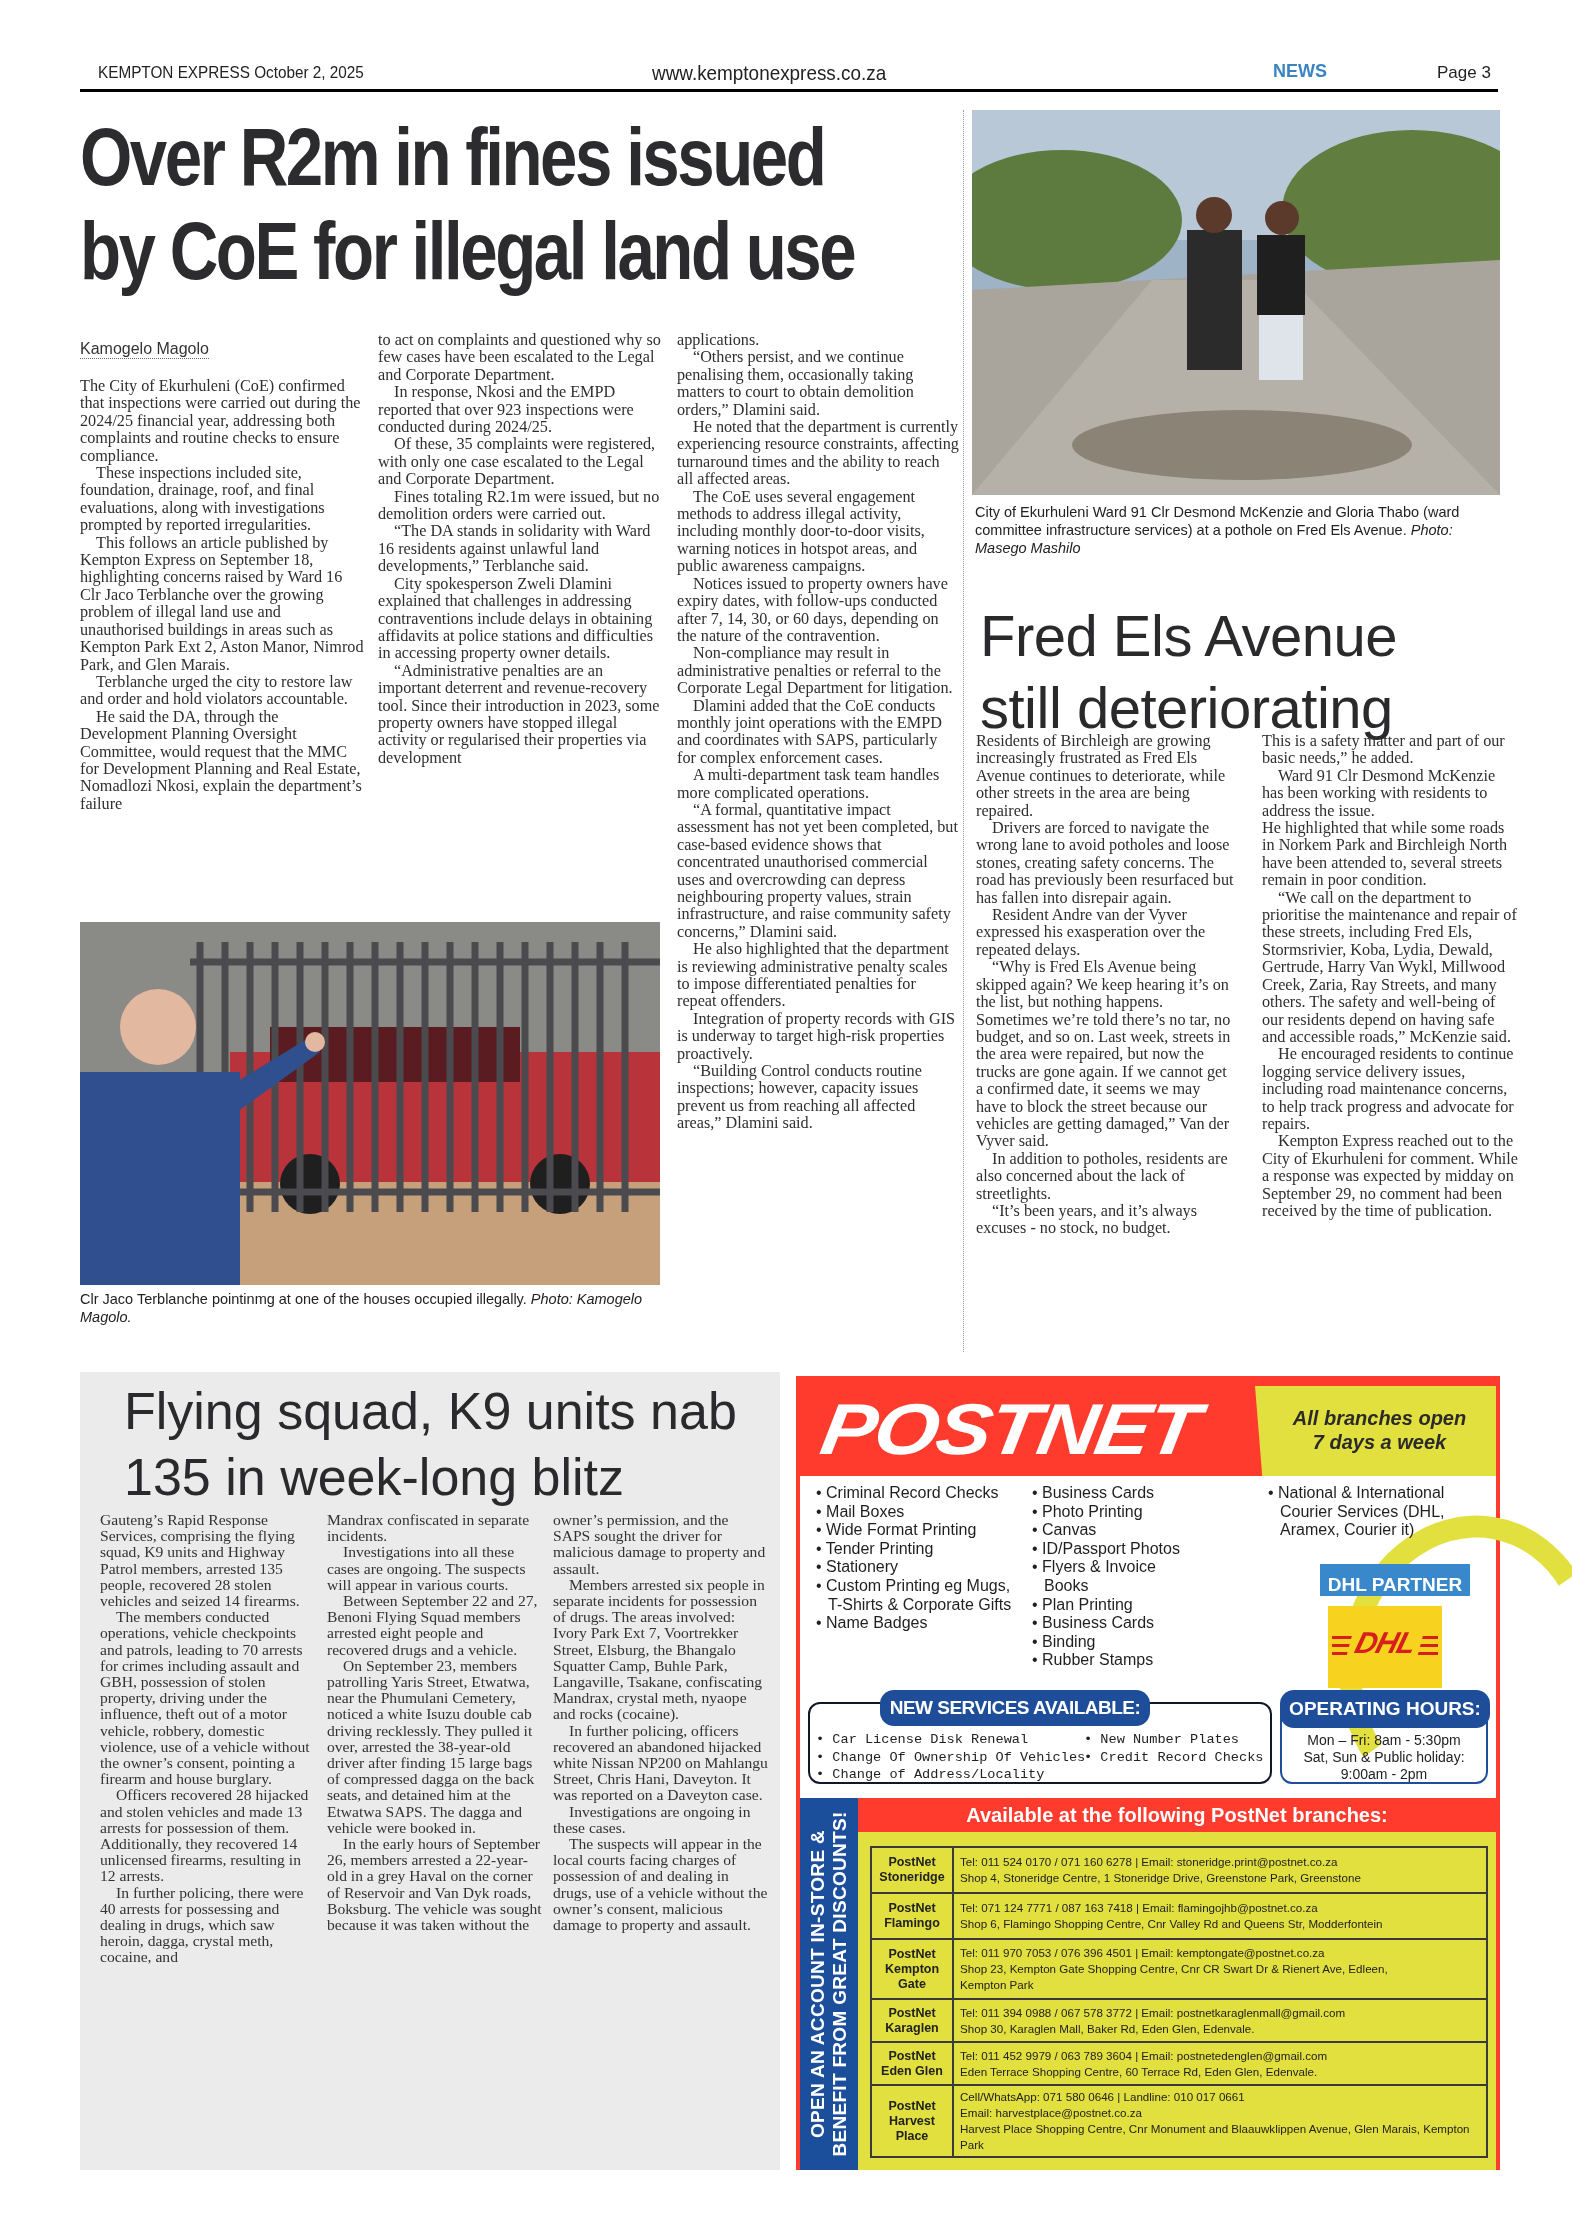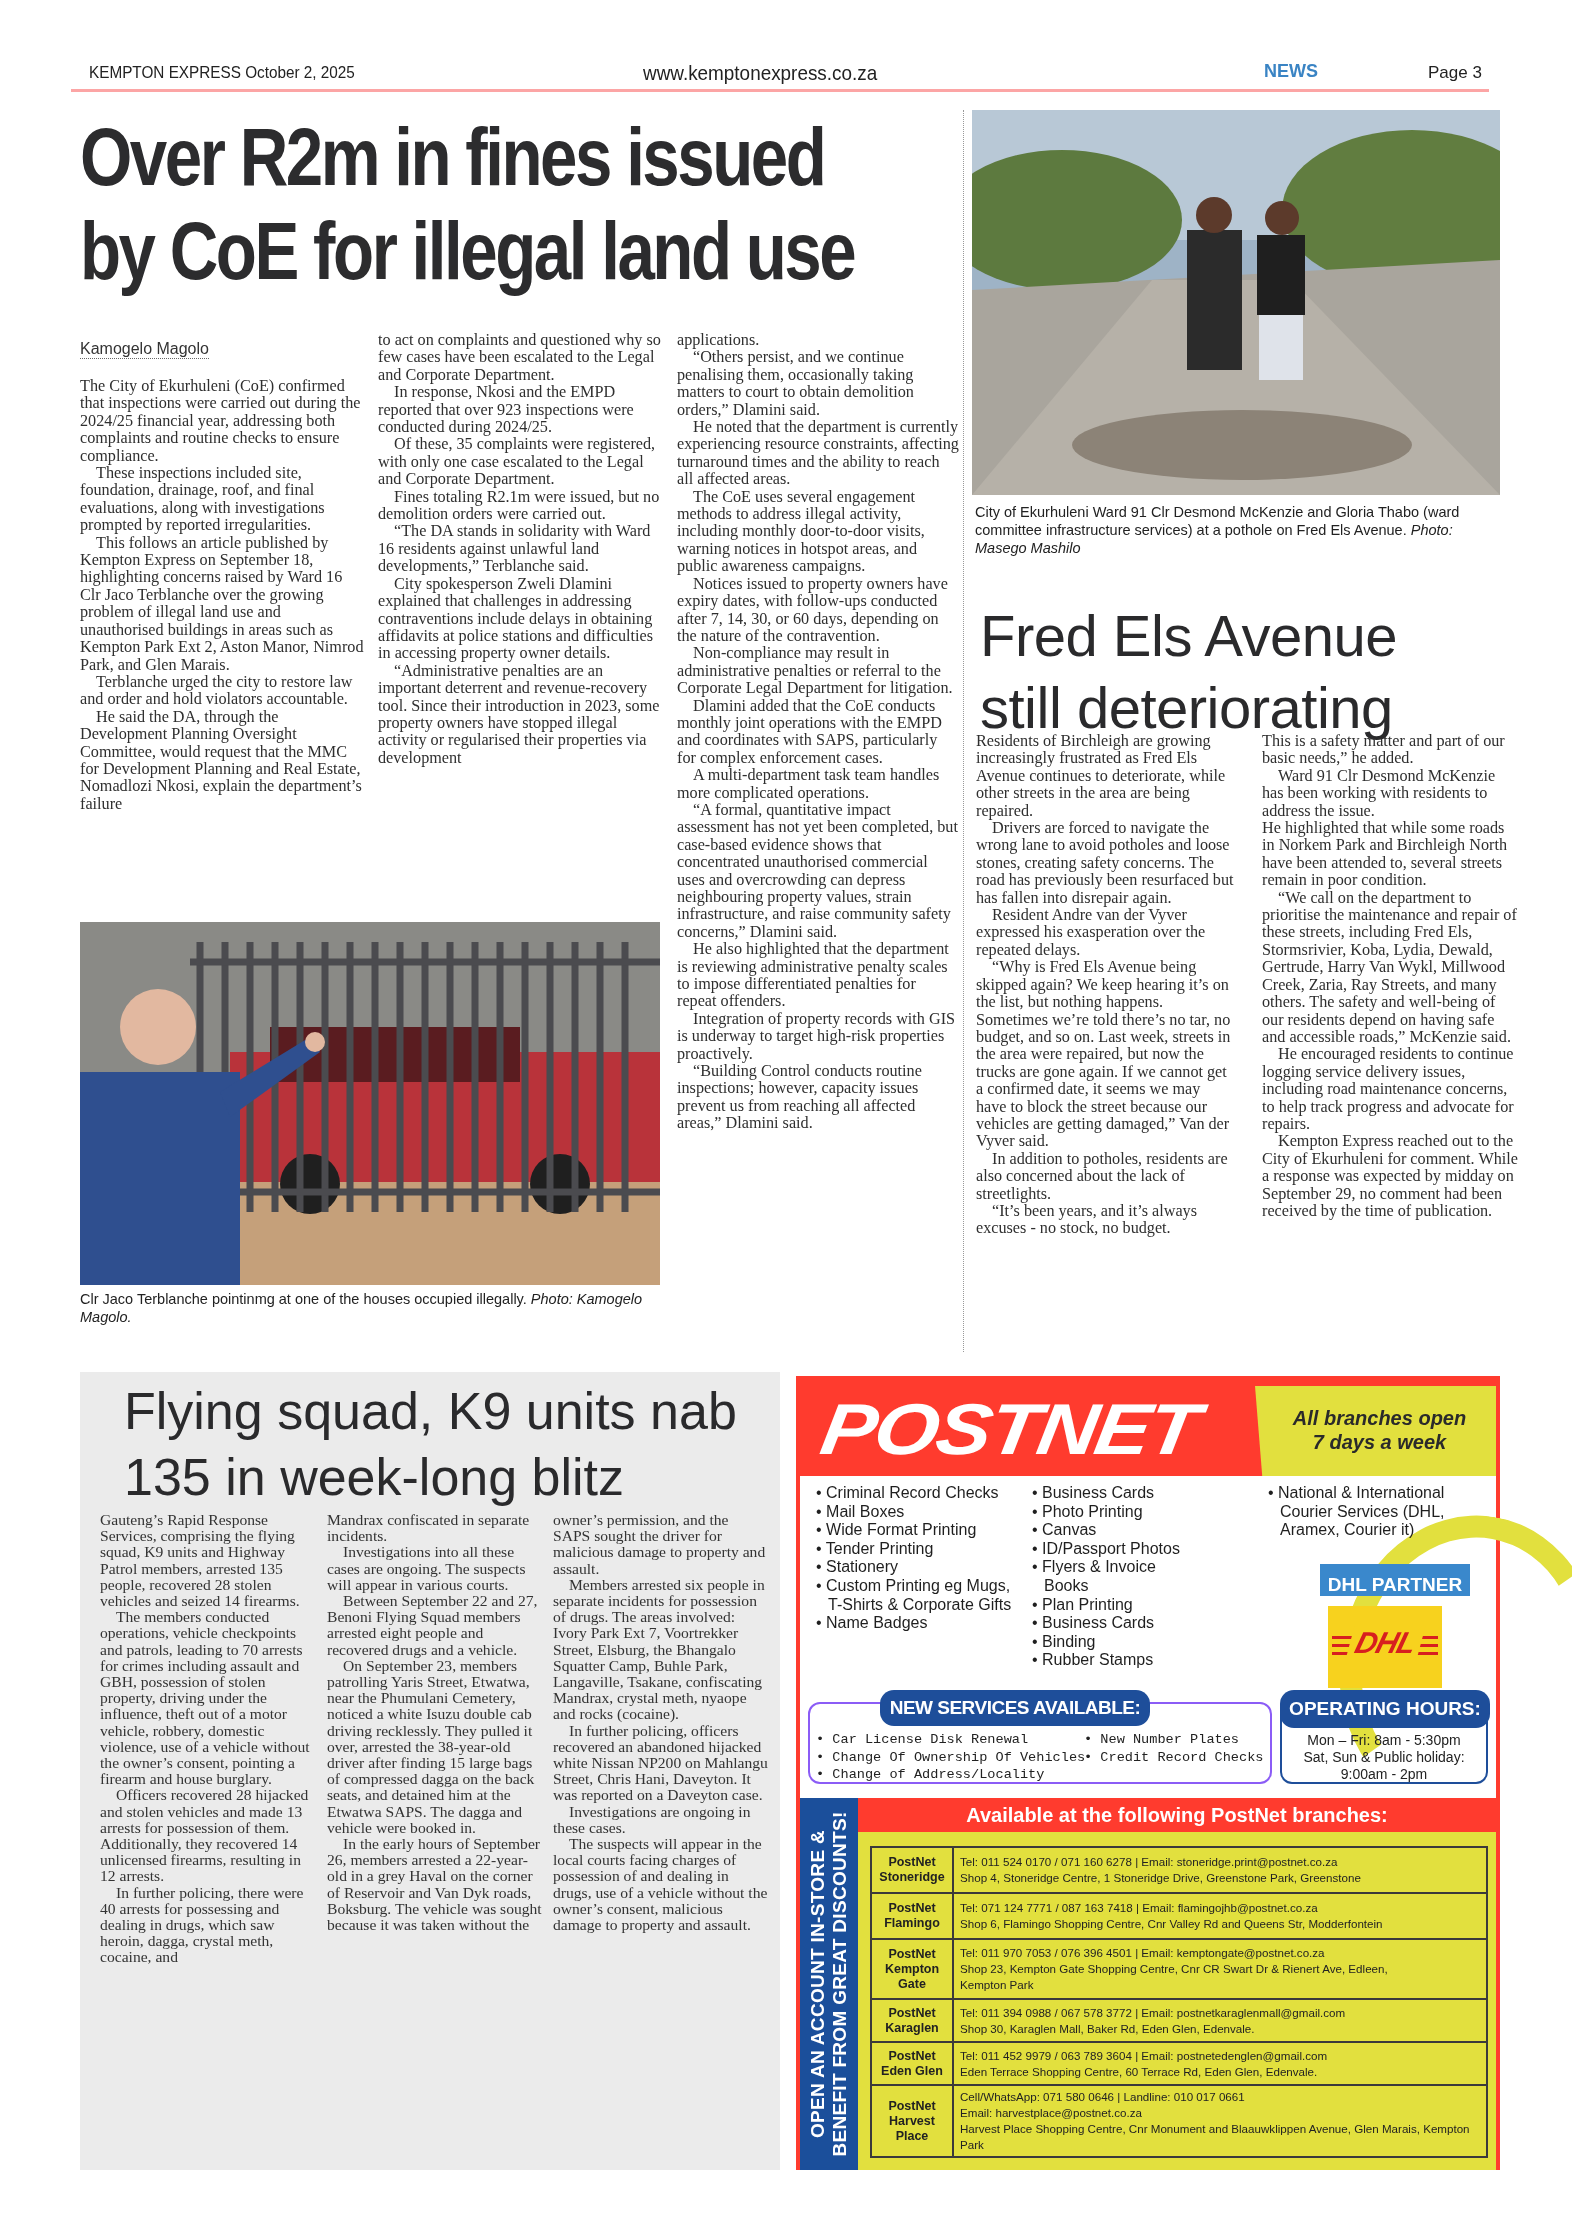--- a/index.html
+++ b/index.html
@@ -1,19 +1,19 @@
 <!DOCTYPE html>
 <html><head>
 <meta charset="utf-8">
 <style>
   * { box-sizing: border-box; margin: 0; padding: 0; }
   html, body { width: 1572px; height: 2224px; background: #ffffff; overflow: hidden; }
   body { position: relative; font-family: "Liberation Serif", serif; color: #2a2a2a; }
 
-  .masthead { position: absolute; left: 71px; top: 60px; width: 1418px; height: 32px; border-bottom: 3px solid #fca5a5; }
+  .masthead { position: absolute; left: 80px; top: 60px; width: 1418px; height: 32px; border-bottom: 3px solid #000000; }
   .masthead .pub { position: absolute; left: 18px; top: 3px; font-family: "Liberation Sans", sans-serif; font-size: 17px; color: #222; transform: scaleX(0.9); transform-origin: left; }
   .masthead .url { position: absolute; left: 572px; top: 1px; font-family: "Liberation Sans", sans-serif; font-size: 21px; color: #222; transform: scaleX(0.9); transform-origin: left; }
   .masthead .section { position: absolute; left: 1193px; top: 1px; font-family: "Liberation Sans", sans-serif; font-weight: bold; font-size: 18px; color: #3a84c4; }
   .masthead .page { position: absolute; left: 1357px; top: 3px; font-family: "Liberation Sans", sans-serif; font-size: 17px; color: #222; }
 
   .headline1 { position: absolute; left: 80px; top: 110px; width: 880px; font-family: "Liberation Sans", sans-serif; font-weight: bold; font-size: 82px; line-height: 94px; color: #2c2c2e; letter-spacing: -3px; transform: scaleX(0.82); transform-origin: left top; white-space: nowrap; }
 
   .col { position: absolute; font-size: 16.2px; line-height: 17.4px; color: #2f2f2f; text-align: left; }
   .col p { text-indent: 16px; }
   .col p.first { text-indent: 0; }
@@ -39,21 +39,21 @@
   .ad-open { position: absolute; left: 455px; top: 6px; width: 241px; height: 90px; background: #e2e03e; clip-path: polygon(0 0, 100% 0, 100% 100%, 3% 100%); font-family: "Liberation Sans", sans-serif; font-weight: bold; font-style: italic; font-size: 20px; line-height: 24px; color: #2a2a2a; text-align: center; padding-top: 20px; padding-left: 8px; }
   .ad-list { position: absolute; top: 104px; font-family: "Liberation Sans", sans-serif; font-size: 16px; line-height: 18.6px; color: #1f1f1f; list-style: none; }
   .ad-list li { padding-left: 12px; text-indent: -12px; }
   .ad-list li::before { content: "• "; }
   .ad-arc { position: absolute; left: 540px; top: 135px; width: 260px; height: 300px; border: 22px solid #e2e03e; border-radius: 50%; border-right-color: transparent; border-bottom-color: transparent; transform: rotate(10deg); }
   .dhl-partner { position: absolute; left: 520px; top: 184px; width: 150px; height: 32px; background: #3a88cc; color: #fff; font-family: "Liberation Sans", sans-serif; font-weight: bold; font-size: 19px; line-height: 42px; text-align: center; }
   .dhl-logo { position: absolute; left: 528px; top: 226px; width: 114px; height: 82px; background: #f7d21e; }
   .dhl-logo span { position: absolute; left: 10px; top: 20px; font-family: "Liberation Sans", sans-serif; font-weight: bold; font-style: italic; font-size: 30px; color: #d71f1f; letter-spacing: -1px; transform: skewX(-15deg); }
   .dhl-logo .stripe { position: absolute; left: 4px; height: 3px; width: 106px; background: #d71f1f; }
 
-  .svc-box { position: absolute; left: 8px; top: 322px; width: 464px; height: 82px; border: 2px solid #8b5cf6; border-radius: 12px; }
+  .svc-box { position: absolute; left: 8px; top: 322px; width: 464px; height: 82px; border: 2px solid #0f172a; border-radius: 12px; }
   .svc-head { position: absolute; left: 70px; top: -14px; width: 270px; height: 36px; background: #1e4e9a; border-radius: 14px; color: #fff; font-family: "Liberation Sans", sans-serif; font-weight: bold; font-size: 19px; line-height: 36px; text-align: center; letter-spacing: -0.5px; }
   .svc-list { position: absolute; font-family: Liberation Mono, monospace; font-size: 13.6px; line-height: 17.5px; color: #222; list-style: none; }
   .svc-list li::before { content: "• "; }
   .hours-box { position: absolute; left: 480px; top: 322px; width: 208px; height: 82px; border: 2px solid #1e4e9a; border-radius: 12px; }
   .hours-head { position: absolute; left: -2px; top: -14px; width: 210px; height: 38px; background: #1e4e9a; border-radius: 14px; color: #fff; font-family: "Liberation Sans", sans-serif; font-weight: bold; font-size: 19px; line-height: 38px; text-align: center; }
   .hours-text { position: absolute; left: 0; top: 28px; width: 204px; font-family: "Liberation Sans", sans-serif; font-size: 14px; line-height: 17px; color: #222; text-align: center; }
 
   .ad-side { position: absolute; left: 0; top: 418px; width: 58px; height: 372px; background: #1b4f9b; }
   .ad-side-text { position: absolute; left: 29px; top: 186px; width: 372px; transform: translate(-50%, -50%) rotate(-90deg); color: #fff; font-family: "Liberation Sans", sans-serif; font-weight: bold; font-size: 19px; line-height: 22px; text-align: center; letter-spacing: 0.3px; }
   .avail-bar { position: absolute; left: 58px; top: 418px; width: 638px; height: 34px; background: #ff3b2e; color: #fff; font-family: "Liberation Sans", sans-serif; font-weight: bold; font-size: 20px; line-height: 34px; text-align: center; }

